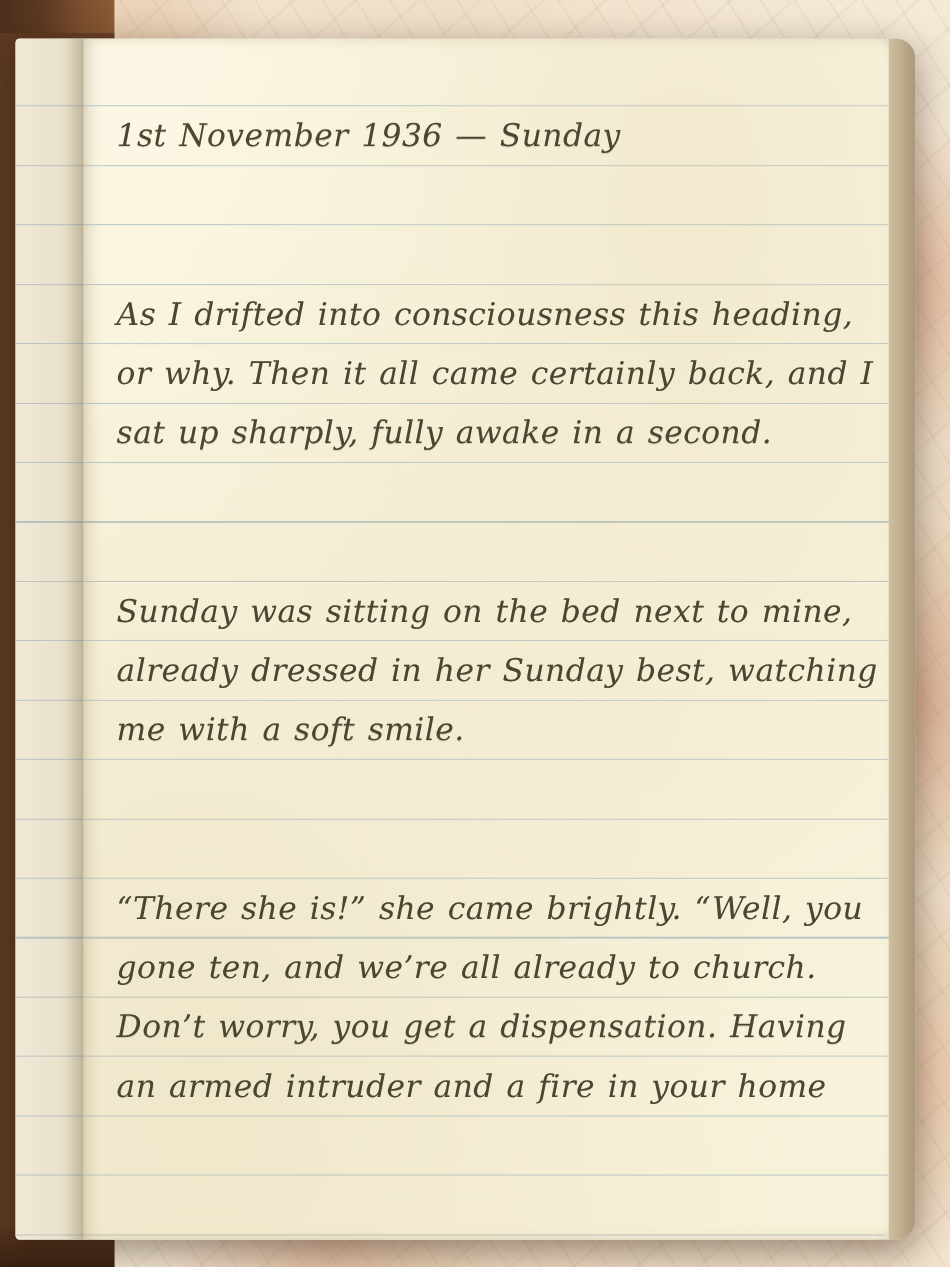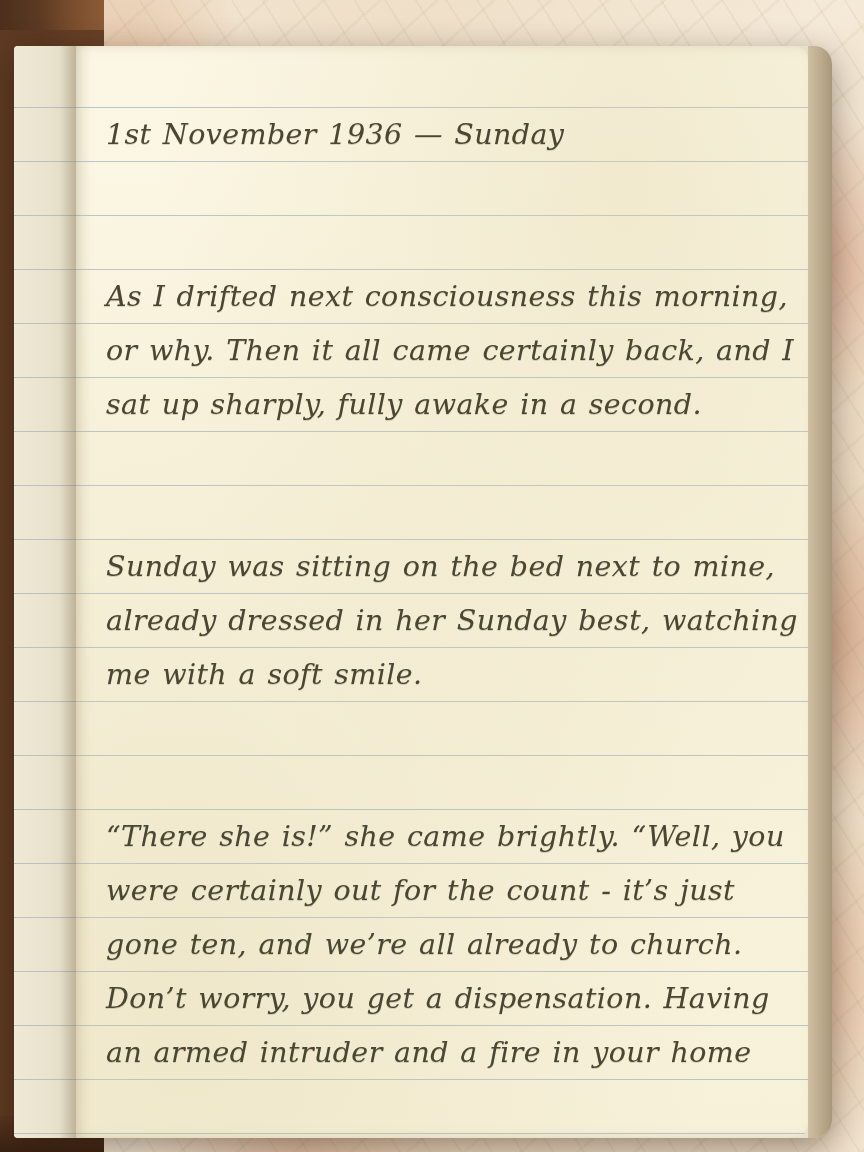--- a/index.html
+++ b/index.html
@@ -58,21 +58,21 @@
     position: absolute;
     left: 0; bottom: 0;
     width: 104px; height: 36px;
     background: linear-gradient(180deg, #5a3620, #3a2212);
   }
 
   
   .notebook {
     position: absolute;
     left: 14px;
-    top: 46px;
+    top: 35px;
     width: 818px;
     height: 1092px;
     border-radius: 4px 18px 18px 4px;
     box-shadow: 0 10px 34px rgba(40,22,10,0.45);
     overflow: hidden;
     background: #e8e0cc;
   }
 
   
   .gutter {
@@ -183,32 +183,31 @@
     <div class="gutter-shadow"></div>
 
     <div class="page">
       <div class="page-lines"></div>
       <div class="page-grain"></div>
 
       <div class="writing">
         <div class="line">1st November 1936 — Sunday</div>
         <div class="line blank"></div>
         <div class="line blank"></div>
-        <div class="line">As I drifted next consciousness this morning,</div>
+        <div class="line">As I drifted into consciousness this heading,</div>
         <div class="line">or why. Then it all came certainly back, and I</div>
         <div class="line">sat up sharply, fully awake in a second.</div>
         <div class="line blank"></div>
         <div class="line blank"></div>
         <div class="line">Sunday was sitting on the bed next to mine,</div>
         <div class="line">already dressed in her Sunday best, watching</div>
         <div class="line">me with a soft smile.</div>
         <div class="line blank"></div>
         <div class="line blank"></div>
         <div class="line">“There she is!” she came brightly. “Well, you</div>
-        <div class="line">were certainly out for the count - it’s just</div>
         <div class="line">gone ten, and we’re all already to church.</div>
         <div class="line">Don’t worry, you get a dispensation. Having</div>
         <div class="line">an armed intruder and a fire in your home</div>
       </div>
     </div>
 
     <div class="page-right-edge"></div>
   </div>
 </div>
 

